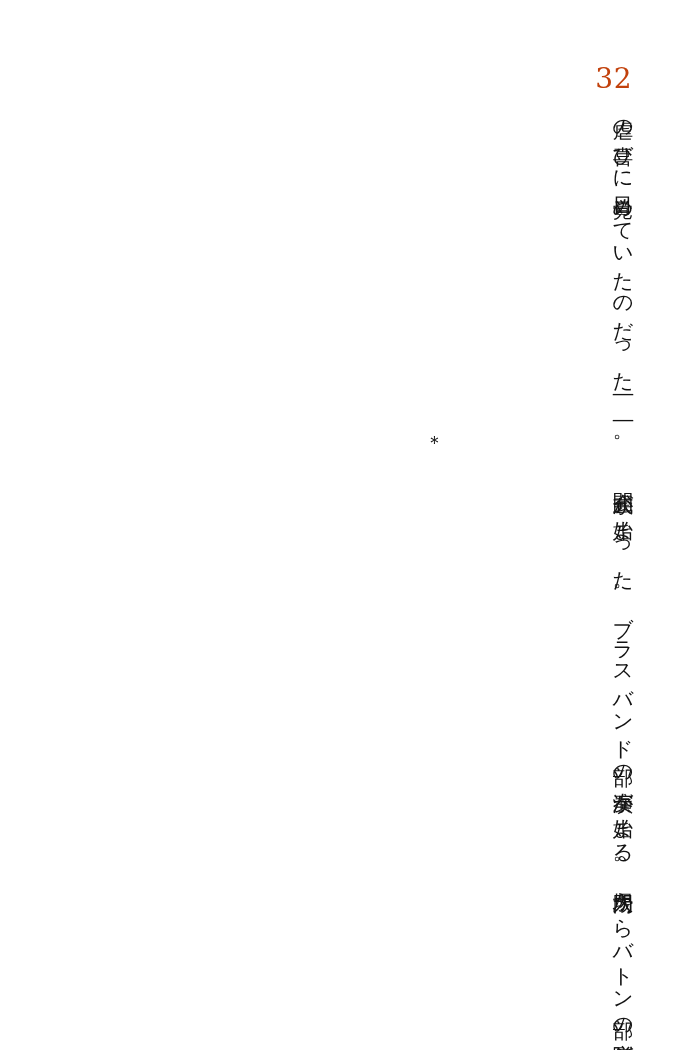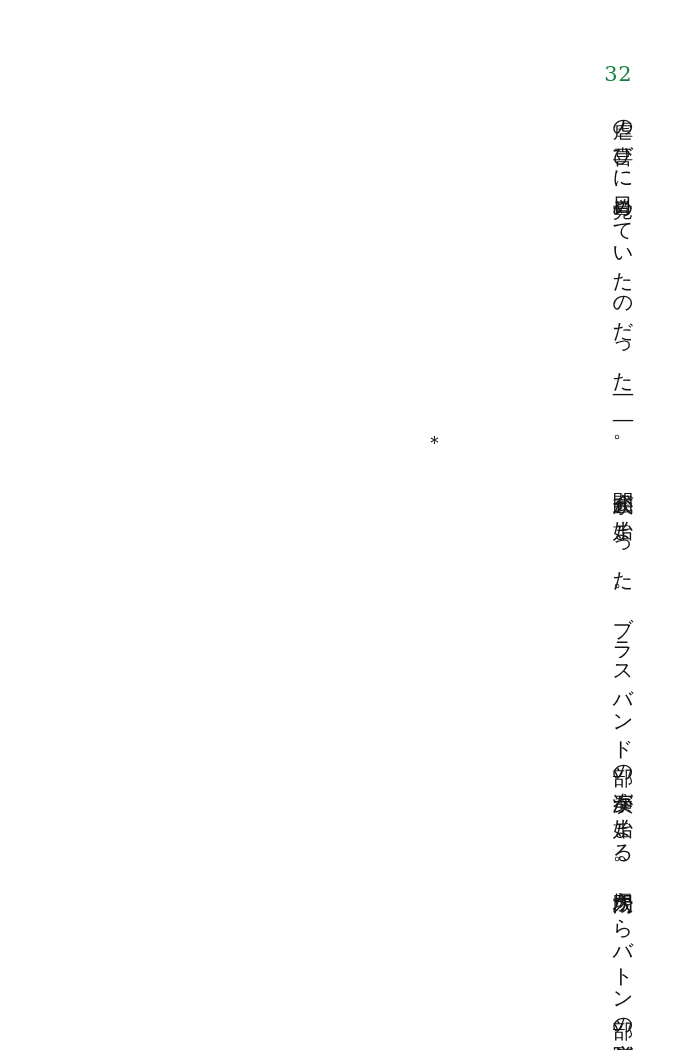--- a/index.html
+++ b/index.html
@@ -17,24 +17,24 @@
   .page {
     position: relative;
     width: 700px;
     height: 1050px;
     background: #ffffff;
   }
   .page-number {
     position: absolute;
     top: 62px;
     right: 68px;
-    font-size: 21px;
+    font-size: 28px;
     font-family: "DejaVu Serif", "Liberation Serif", serif;
     letter-spacing: 0.5px;
-    color: #15803d;
+    color: #c2410c;
   }
   .text-block {
     position: absolute;
     top: 104px;
     right: 60px;
     height: 905px;
     width: 560px;
     display: flex;
     flex-direction: row;
     writing-mode: vertical-rl;

